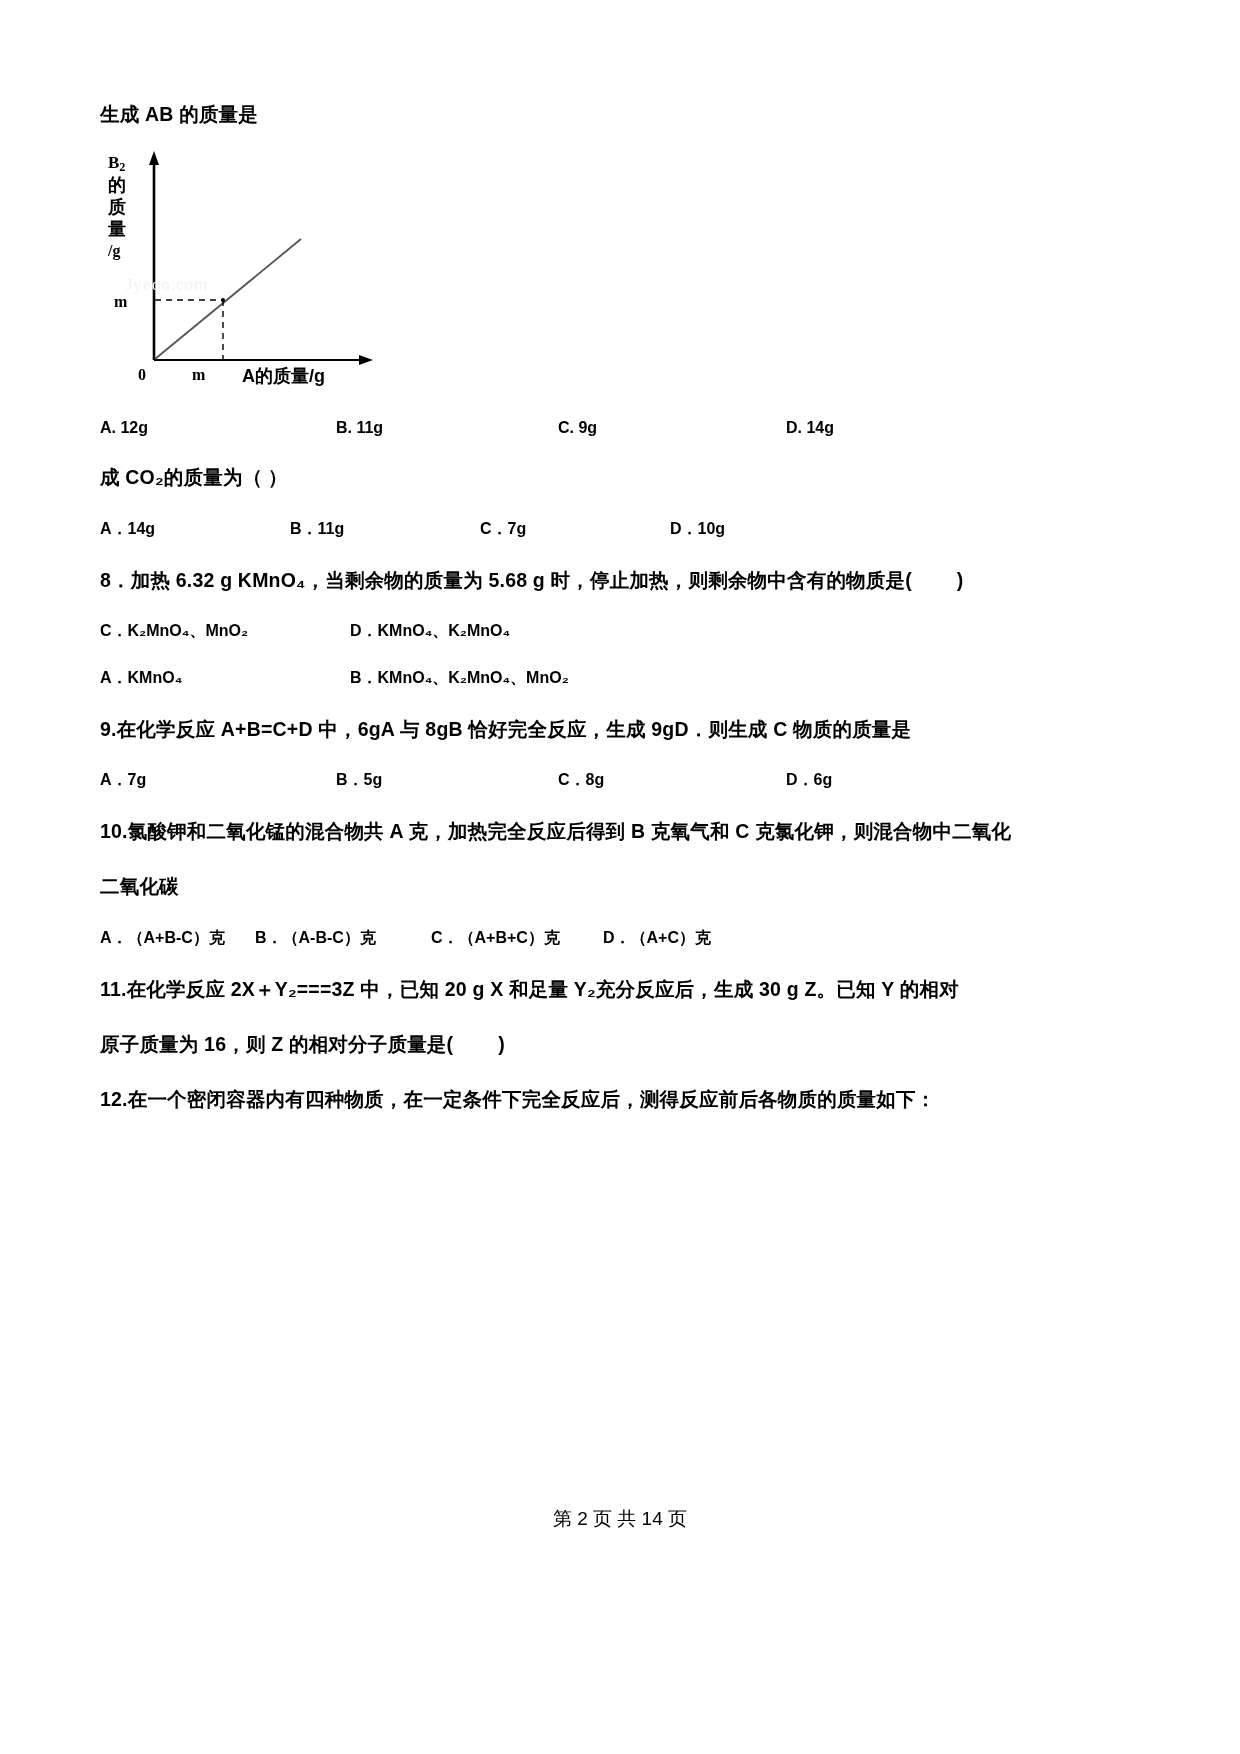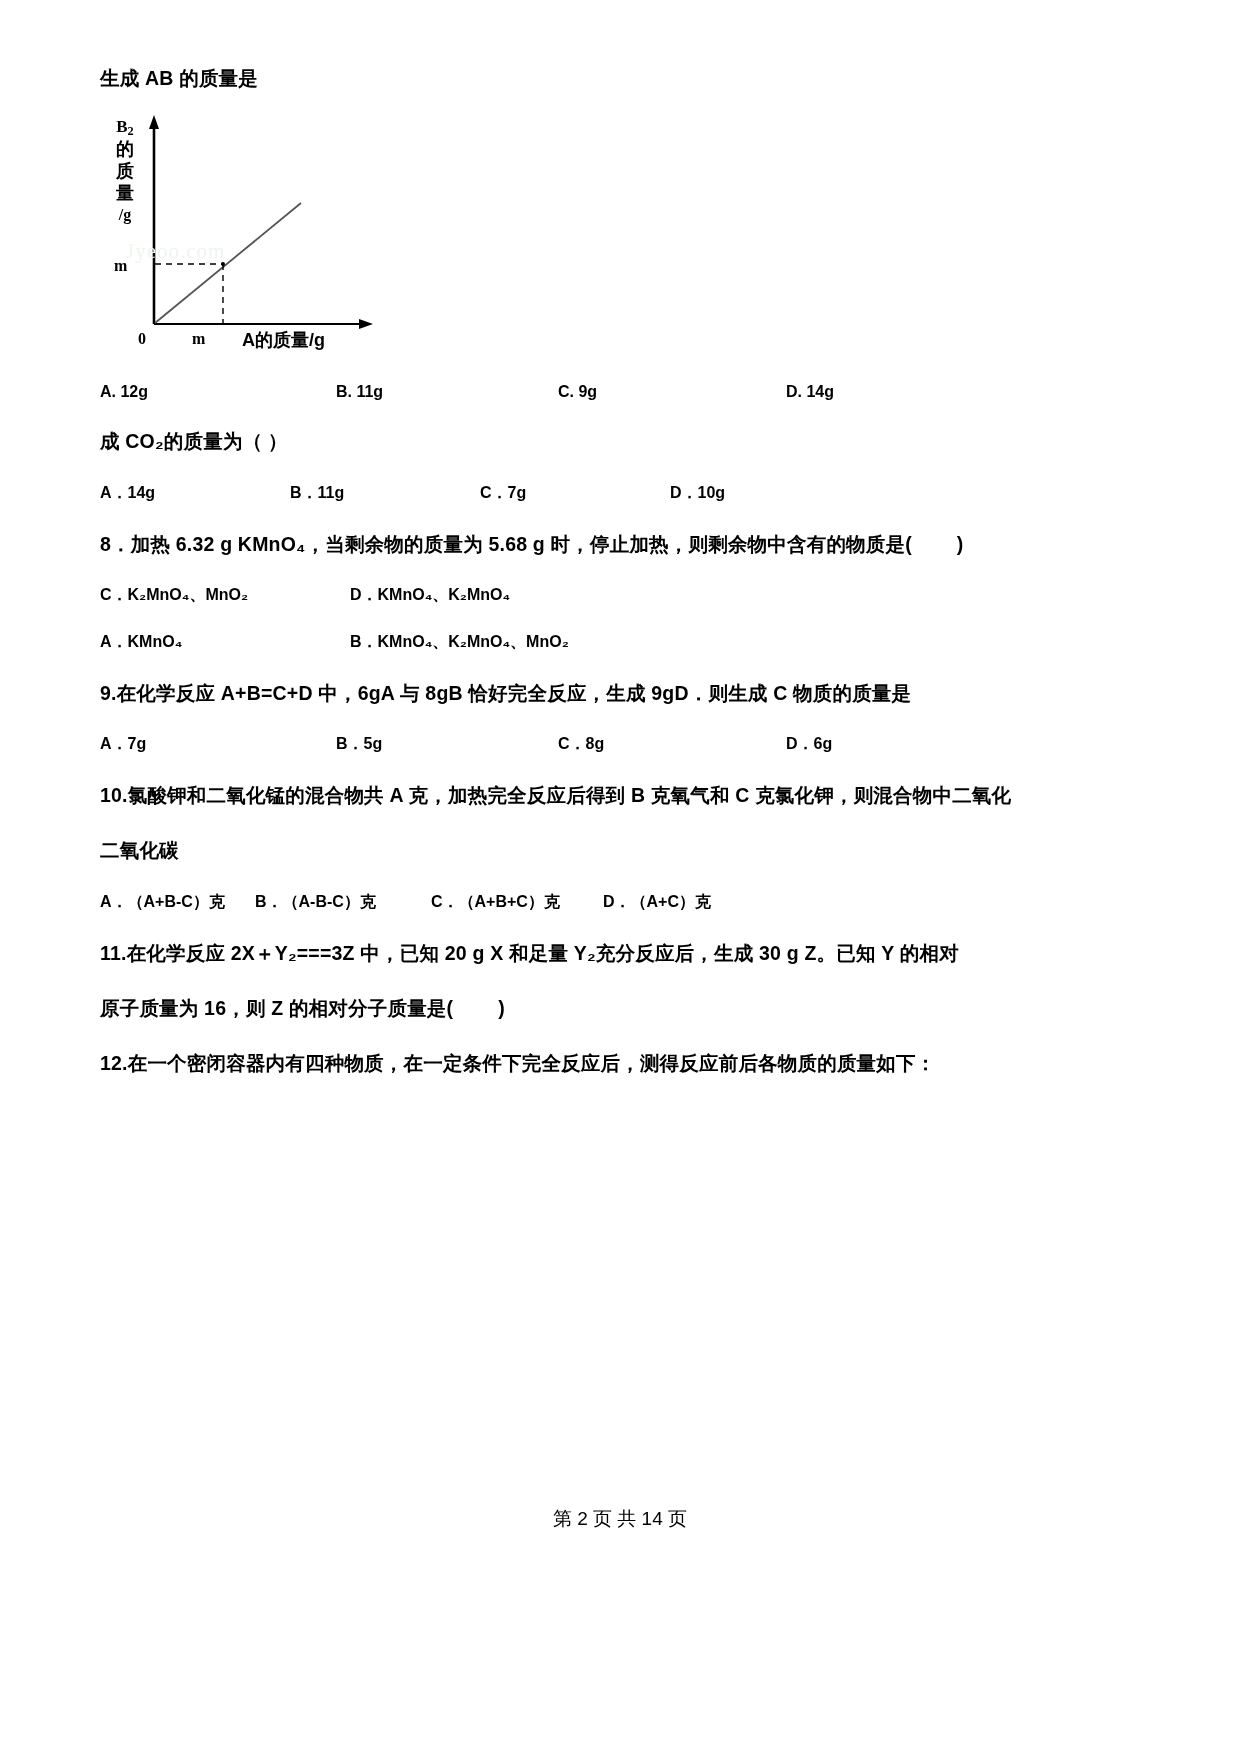--- a/index.html
+++ b/index.html
@@ -13,21 +13,21 @@
     font-family: "Liberation Sans", "DejaVu Sans", sans-serif;
     color: #000000;
     position: relative;
     overflow: hidden;
   }
   .page {
     position: relative;
     width: 1240px;
     height: 1754px;
     box-sizing: border-box;
-    padding: 64px 100px 0 100px;
+    padding: 100px 100px 0 100px;
   }
   .q-line {
     font-size: 19.5px;
     font-weight: bold;
     line-height: 1.5;
     letter-spacing: 0.2px;
     margin: 0 0 26px 0;
     white-space: pre-wrap;
   }
   .q-line.tight { margin-bottom: 18px; }
@@ -37,32 +37,32 @@
     position: relative;
     width: 320px;
     height: 250px;
     margin: 18px 0 22px 8px;
   }
   .chart-svg { display: block; }
   .watermark {
     position: absolute;
     left: 18px;
     top: 128px;
-    font-size: 21px;
+    font-size: 17px;
     font-family: "Liberation Serif", serif;
     color: #eef4ee;
     letter-spacing: 1px;
     user-select: none;
   }
   .ylab {
     position: absolute;
     left: 0px;
     top: 6px;
     width: 34px;
-    text-align: center;
+    text-align: left;
     font-family: "Liberation Serif", serif;
     font-size: 17px;
     font-weight: bold;
     line-height: 1.22;
   }
   .ylab .cjk {
     font-family: "Liberation Sans", sans-serif;
     font-size: 18px;
     font-weight: bold;
     display: block;

